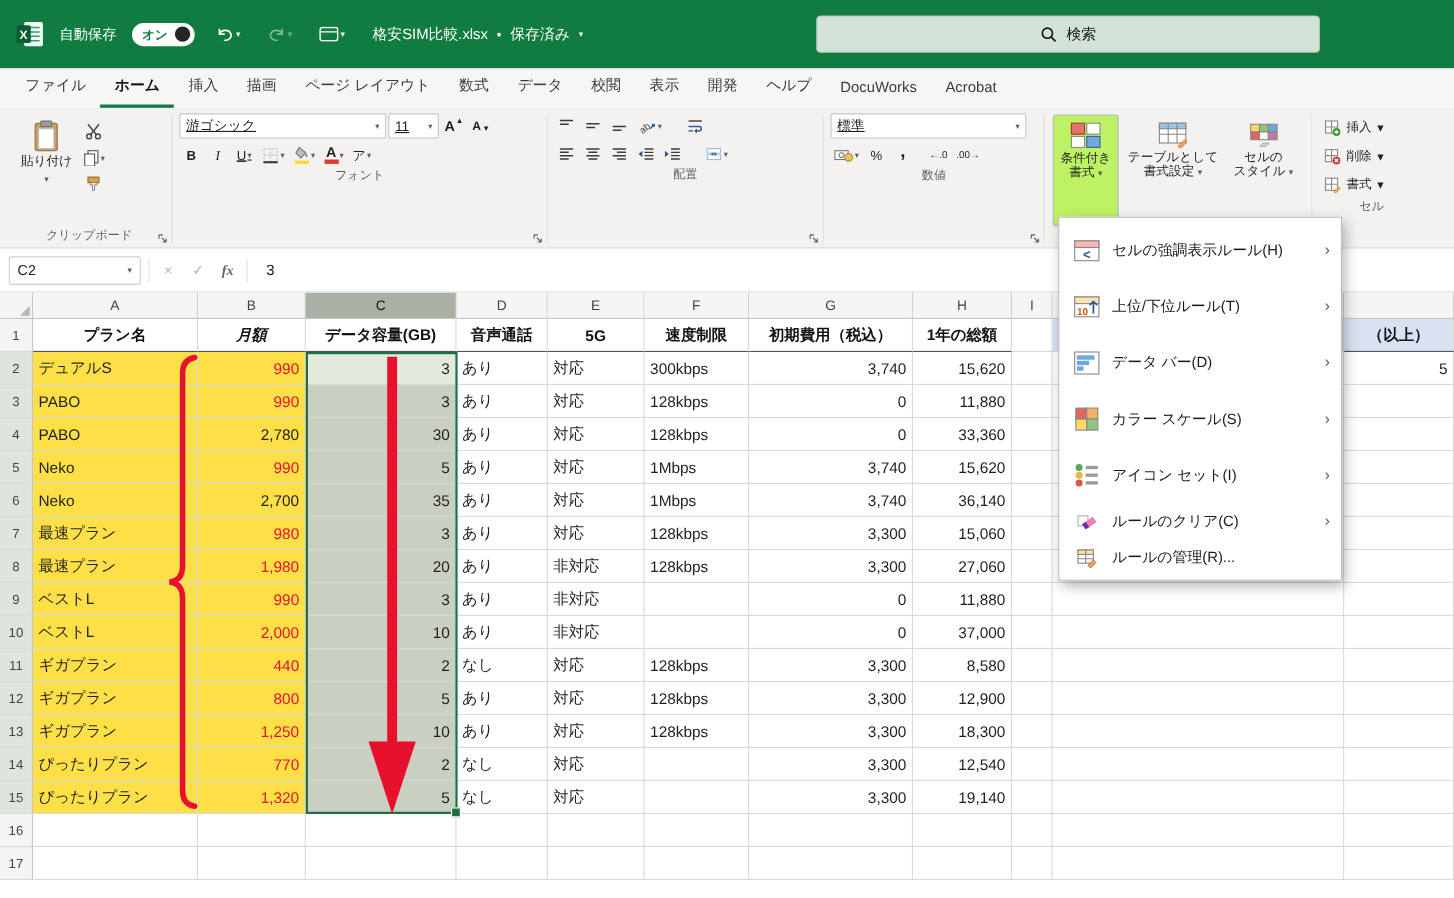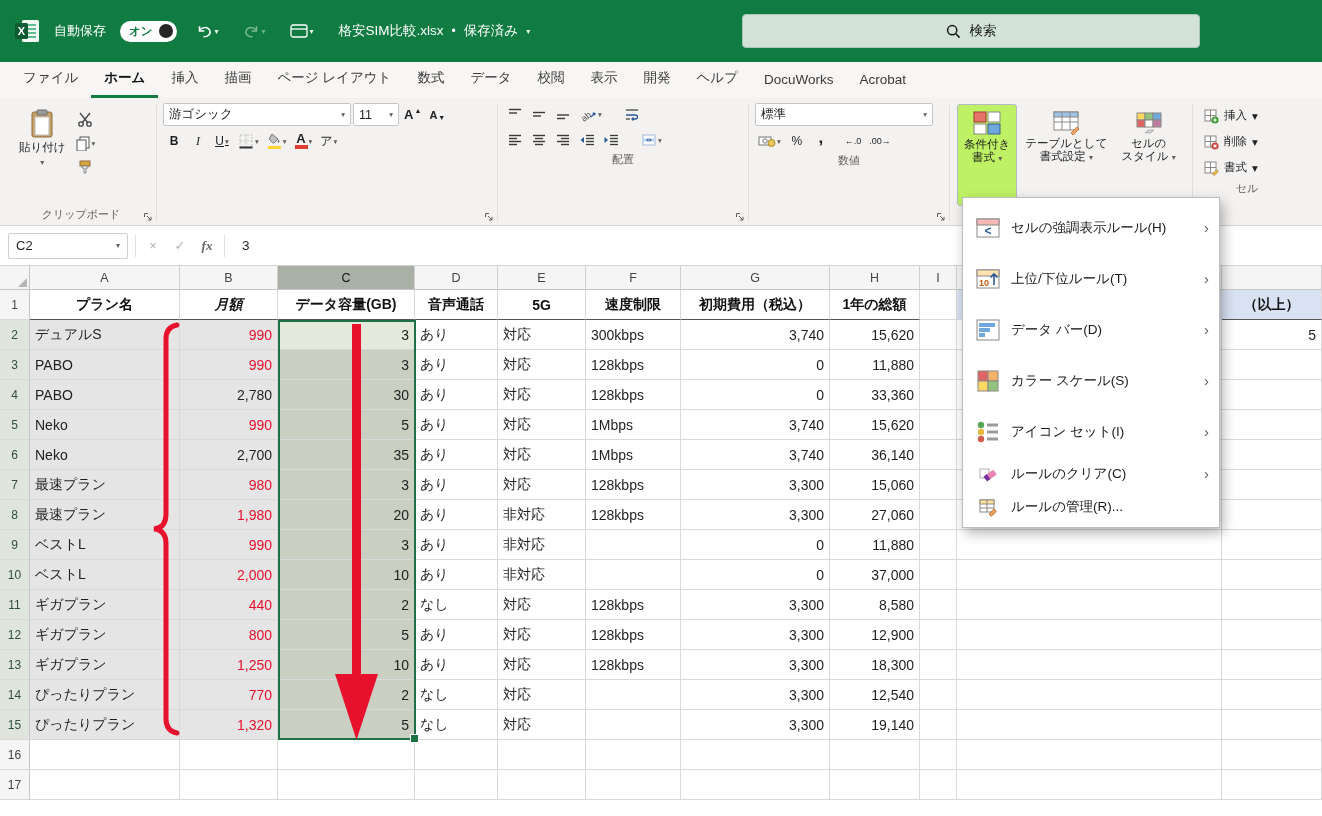--- a/index.html
+++ b/index.html
@@ -35,21 +35,21 @@
 
   .bigbtn { display:flex; flex-direction:column; align-items:center; justify-content:flex-start; gap:2px; padding:5px 6px 3px; border-radius:3px; cursor:pointer; font-size:11.5px; line-height:13px; text-align:center; }
   .bigbtn .chev { font-size:8px; color:#605e5c; }
   .bigbtn.pressed { background:#bef264; border:1px solid #b2bac4; }
   .stack { display:flex; flex-direction:column; gap:2px; justify-content:flex-start; }
   .ibtn { height:22px; min-width:22px; display:flex; align-items:center; justify-content:center; gap:1px; border-radius:2px; padding:0 3px; cursor:pointer; font-size:12px; }
   .ibtn .chev, .combo .chev { font-size:7.5px; color:#605e5c; }
   .rrows { display:flex; flex-direction:column; gap:4px; padding:2px 4px 0; }
   .rrow { display:flex; align-items:center; gap:2px; }
   .combo { background:#fff; border:1px solid #c8c6c4; border-radius:2px; height:23px; display:flex; align-items:center; padding:0 5px; font-size:12.5px; gap:4px; cursor:pointer; }
-  .combo .cval { flex:1; white-space:nowrap; overflow:hidden; }
+  .combo .cval { flex:1; white-space:nowrap; overflow:hidden;text-decoration:underline; }
   .bold-l { font-weight:bold; }
   .ital-l { font-style:italic; font-family:"Liberation Serif",serif; }
   .und-l { text-decoration:underline; }
   .fcwrap { display:flex; flex-direction:column; align-items:center; line-height:11px; }
   .fcbar { display:block; height:3.5px; width:13px; margin-top:1px; }
   .bar-red { background:#e03c31; }
   .bar-yellow { background:#ffd431; }
   .Abig { font-size:13px; font-weight:bold; }
   .Asmall { font-size:11px; font-weight:bold; }
   .arr-up { font-size:7px; position:relative; top:-4px; }
@@ -80,21 +80,21 @@
   .rownum { width:30px; background:#f5f5f5; border-right:1px solid #c8c6c4; border-bottom:1px solid #d9d9d9; font-size:12px; color:#444; display:flex; align-items:center; justify-content:center; cursor:pointer; }
   .rownum.selrow { background:#dfe5dc; color:#2f4f3a; }
   .gcell { border-right:1px solid #d9d9d9; border-bottom:1px solid #d9d9d9; font-size:14px; display:flex; align-items:center; padding:0 5px; white-space:nowrap; overflow:hidden; cursor:cell; }
   .gcell.fillc { flex:1; }
   .gcell.farw { width:100px; }
   .al { justify-content:flex-start; }
   .ar { justify-content:flex-end; }
   .ac { justify-content:center; }
   .hdr { font-weight:bold; color:#111; }
   .hb { border-bottom:1.5px solid #555; }
-  .greenfill { background:#e5e5e5; }
+  .greenfill { background:#fde047; }
   .selfill { background:#c9cfc1; }
   .selactive { background:#e4eadb; }
   .red { color:#e8112d; }
   .bluefill { background:#d9e2f3; }
 
   .sel-overlay { position:absolute; left:278px; top:54px; width:138px; height:420px; border:2px solid #1e7145; pointer-events:none; z-index:4; }
   .sel-overlay::after { content:""; position:absolute; right:-5px; bottom:-5px; width:7px; height:7px; background:#1e7145; border:1.5px solid #fff; }
   .annot { position:absolute; pointer-events:none; z-index:6; }
 
   
@@ -291,20 +291,21 @@
                 <span class="fcbar bar-red"></span>
               </span>
               <span class="chev">▾</span>
             </span>
           <span class="ibtn">
               <span>ア</span>
               <span class="chev">▾</span>
             </span>
         </div>
       </div>
+      <div class="rg-label">フォント</div>
       <span class="launcher">
           <svg width="10" height="10" viewBox="0 0 10 10">
             <path d="M1.5 1.5 H5 M1.5 1.5 V5" stroke="#605e5c" fill="none"></path>
             <path d="M4 4 L8 8 M8 4.8 V8 H4.8" stroke="#605e5c" fill="none"></path>
           </svg>
         </span>
     </div>
     <div class="gdiv"></div>
 
     <div class="rgroup" style="width:246px">

